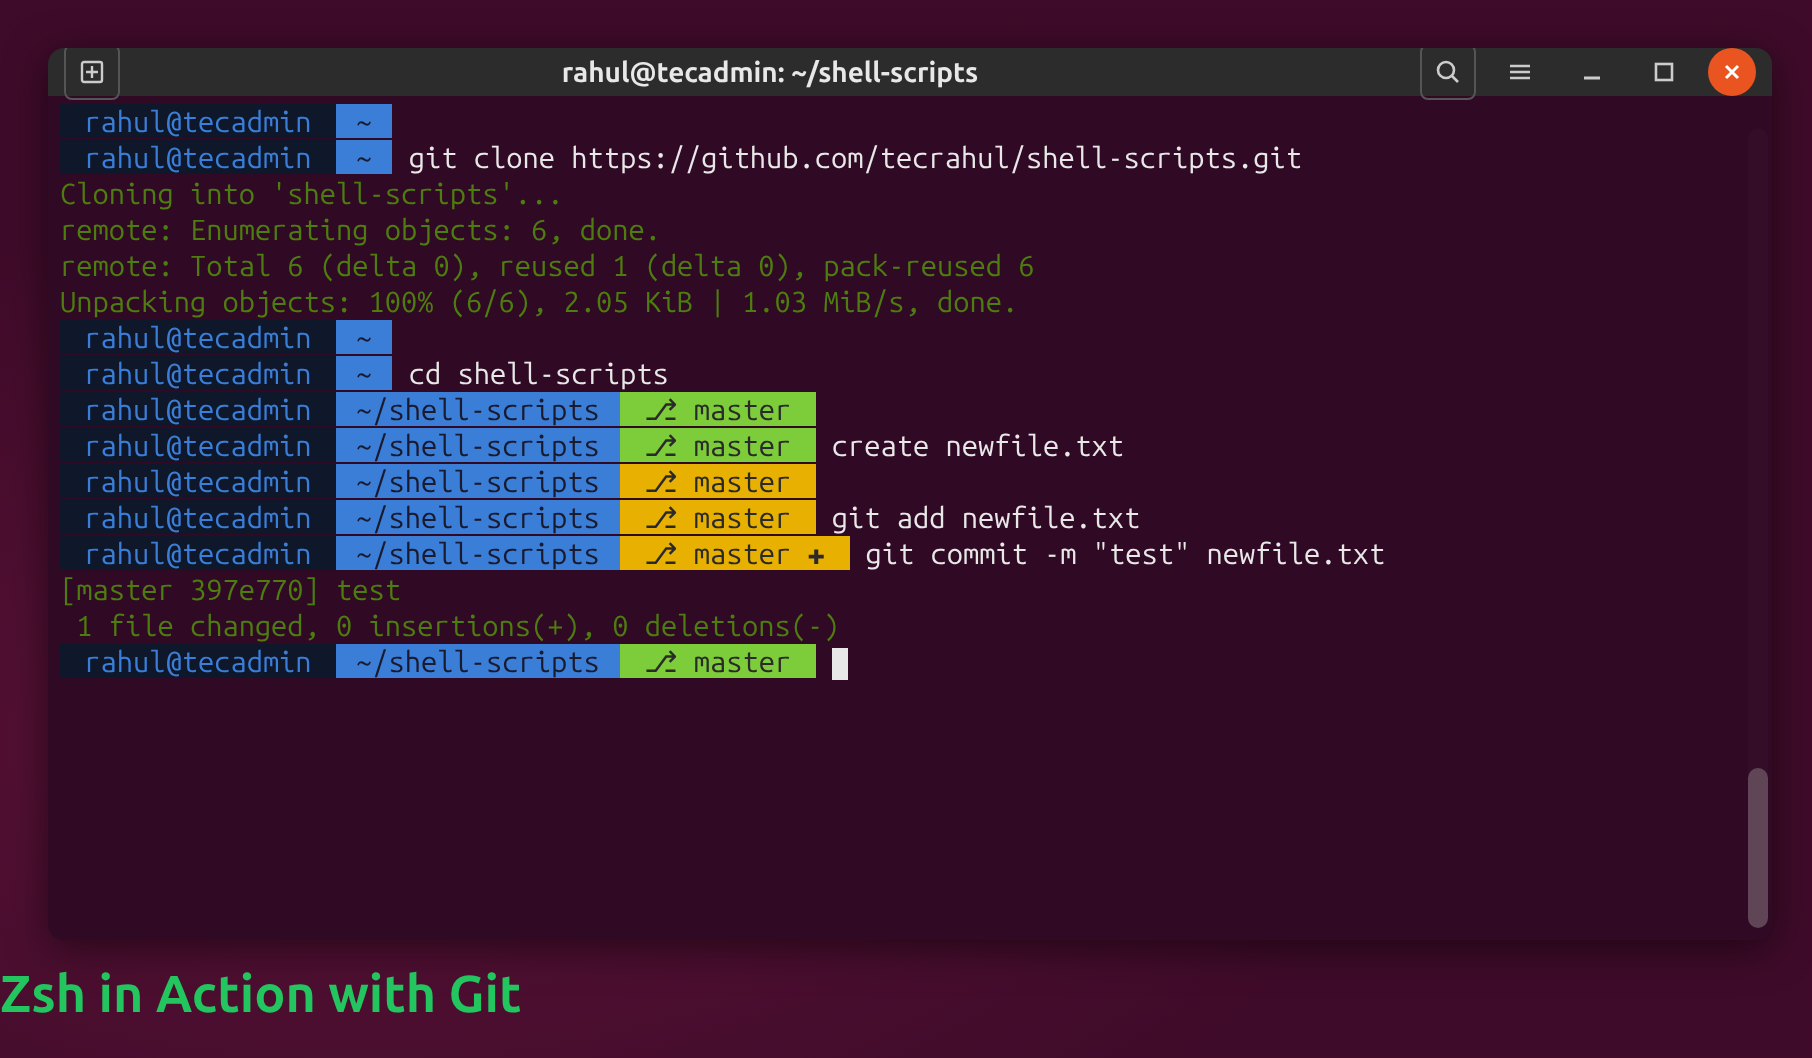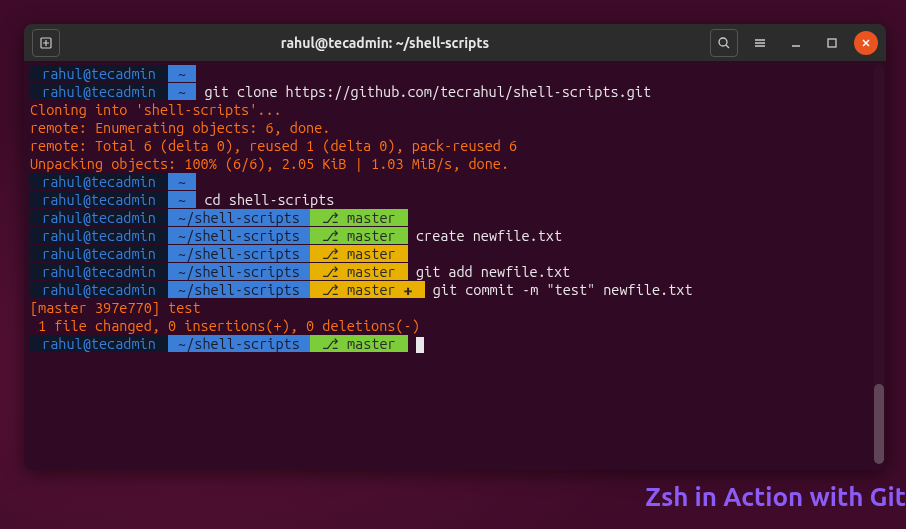--- a/index.html
+++ b/index.html
@@ -14,39 +14,39 @@
 .bg-pattern {
   position: absolute;
   inset: 0;
   background: radial-gradient(ellipse at 20% 70%, rgba(100,20,60,0.6) 0%, rgba(60,10,40,0.8) 50%);
 }
 .caption {
   position: absolute;
   bottom: 18px;
   left: 0;
   right: 0;
-  text-align: right;
-  color: #8b5cf6;
+  text-align: left;
+  color: #22c55e;
   font-family: 'Ubuntu', sans-serif;
   font-size: 26px;
   font-weight: bold;
 }
 .window {
   position: absolute;
   top: 24px;
   left: 24px;
   right: 20px;
   height: 446px;
   background: #300a24;
   border-radius: 8px;
   box-shadow: 0 4px 20px rgba(0,0,0,0.5);
   overflow: hidden;
 }
 .titlebar {
-  height: 37px;
+  height: 24px;
   background: #2c2c2c;
   display: flex;
   align-items: center;
   padding: 0 8px;
   gap: 8px;
 }
 .tb-btn {
   width: 28px;
   height: 28px;
   border-radius: 4px;
@@ -87,21 +87,21 @@
   color: #e8e8e8;
   font-family: 'Ubuntu Mono', 'DejaVu Sans Mono', monospace;
   position: relative;
   height: calc(100% - 36px);
 }
 .line { white-space: pre; }
 .seg-black-blue { background: #0f172a; color: #3a7ed8; padding: 0 4px; }
 .seg-blue { background: #3a7ed8; color: #1a1a2e; padding: 0 2px; }
 .seg-green { background: #7dcc3a; color: #2a2a2a; padding: 0 4px; }
 .seg-yellow { background: #e8b000; color: #2a2a2a; padding: 0 4px; }
-.txt-white { color: #f97316; }
+.txt-white { color: #4d7c0f; }
 .txt-cmd { color: #e8e8e8; }
 .arrow-blue-term { color: #3a7ed8; }
 .arrow-green-term { color: #7dcc3a; }
 .arrow-yellow-term { color: #e8b000; }
 .arrow-blue-green { background: #7dcc3a; color: #3a7ed8; }
 .arrow-blue-yellow { background: #e8b000; color: #3a7ed8; }
 .cursor {
   display: inline-block;
   width: 8px;
   height: 16px;

